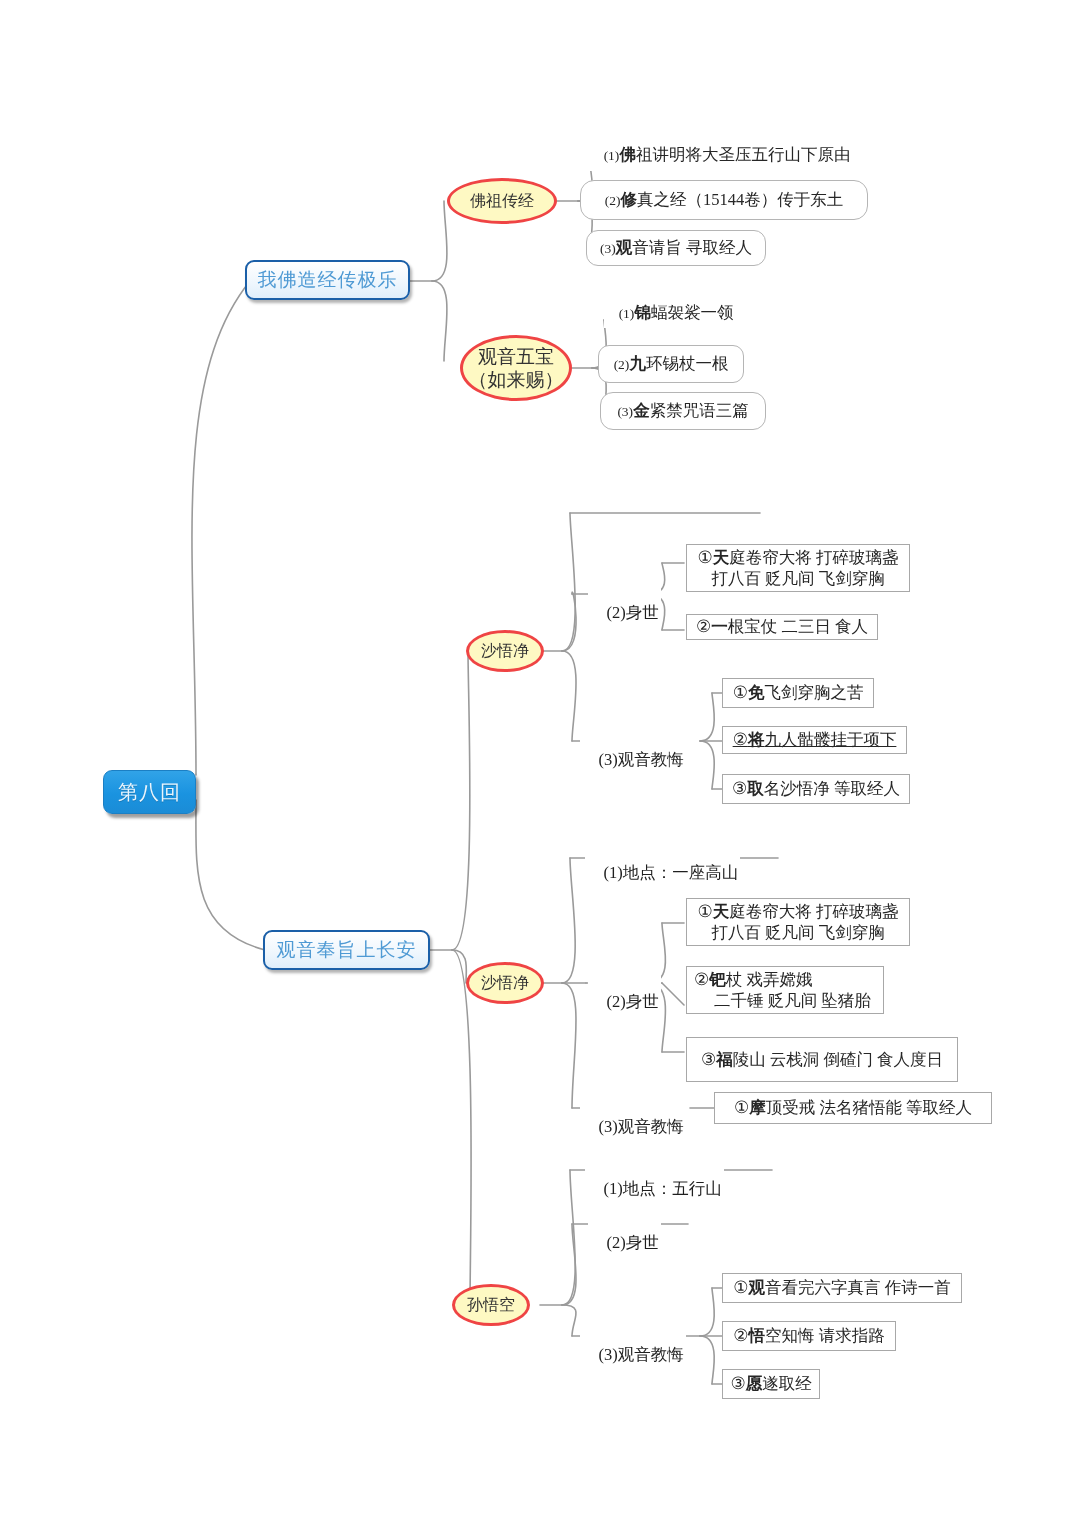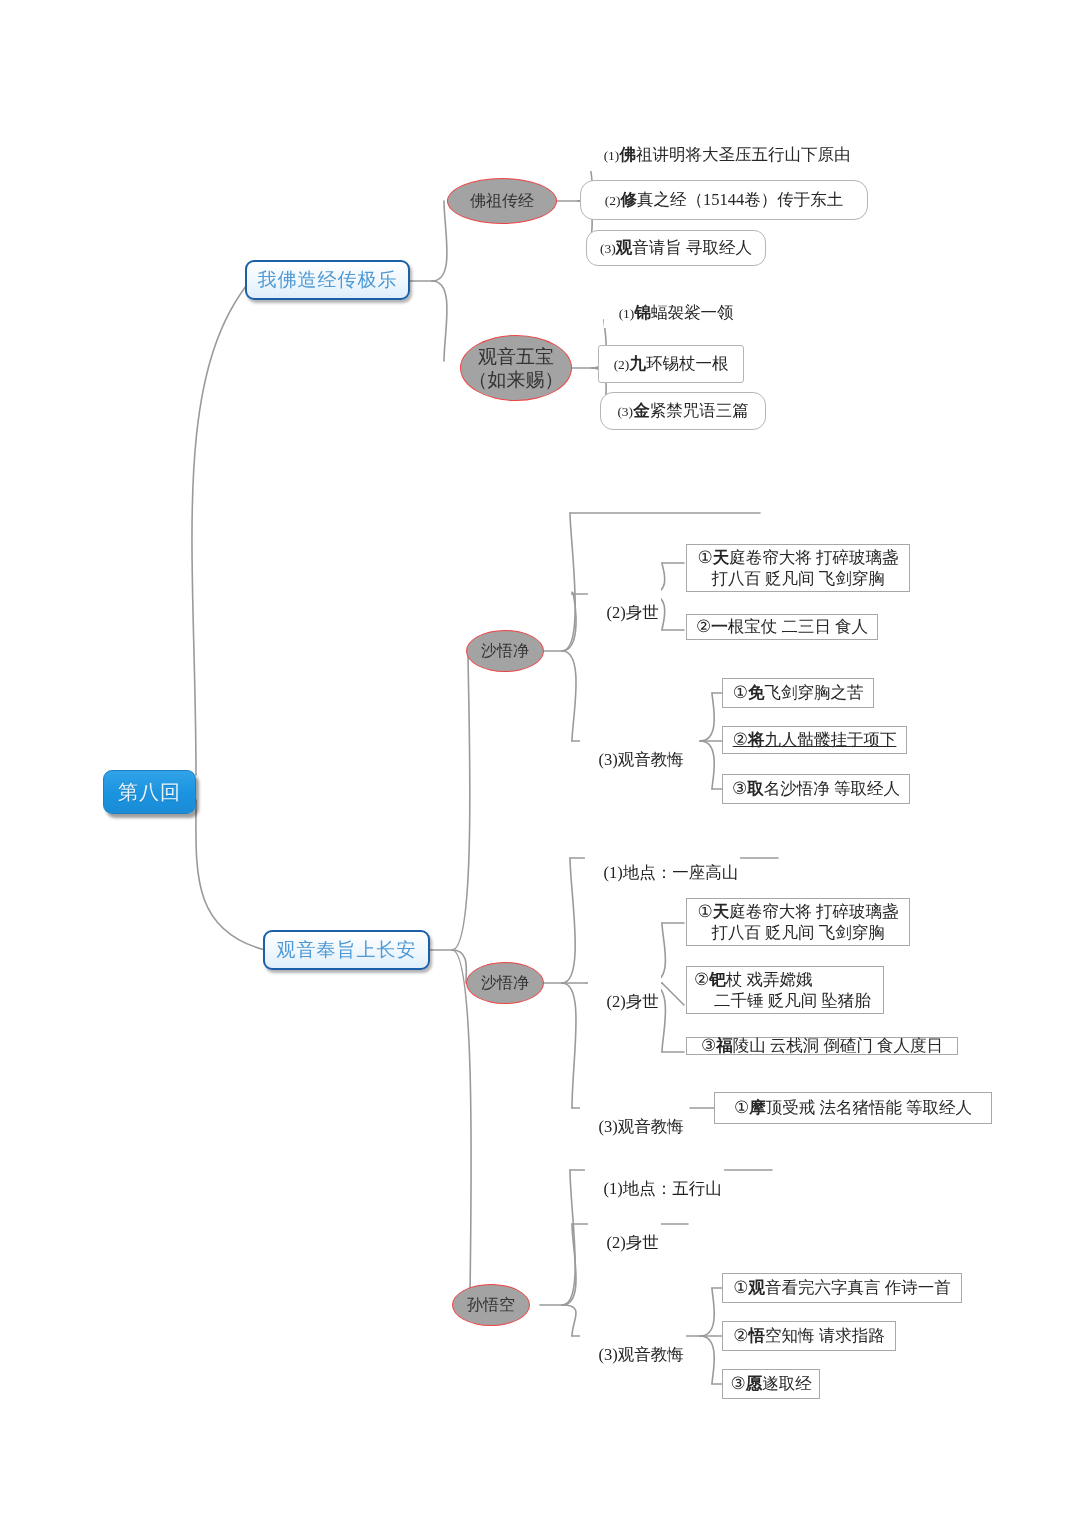--- a/index.html
+++ b/index.html
@@ -47,23 +47,23 @@
     background:linear-gradient(180deg,#ffffff 0%,#eef6fd 60%,#dfeefb 100%);
     border:2px solid #1a5fa8;
     border-radius:9px;
     color:#4f9ad4;
     font-size:19px;
     letter-spacing:1px;
     box-shadow:2px 3px 3px rgba(0,0,0,.30);
   }
   
   .ellipse{
-    border:1px solid #ef4444;
+    border:3px solid #ef4444;
     border-radius:50%;
-    background:#a3a3a3;
+    background:#fef9c3;
     color:#333333;
     font-size:16px;
     flex-direction:column;
   }
   .ellipse.two-line{ font-size:19px; line-height:1.22; }
   
   .leafbox{
     border:1px solid #a8a8a8;
     background:#ffffff;
     color:#262626;
@@ -198,21 +198,21 @@
   <div class="node leafbox" style="left:580px;top:180px;width:288px;height:40px;border-radius:14px;border-color:#b5b5b5;">
     <span><span class="num">(2)</span><span class="bold">修</span><span>真之经（15144卷）传于东土</span></span>
   </div>
   <div class="node leafbox" style="left:586px;top:230px;width:180px;height:36px;border-radius:12px;border-color:#b5b5b5;">
     <span><span class="num">(3)</span><span class="bold">观</span><span>音请旨 寻取经人</span></span>
   </div>
 
   <div class="node leafbox" style="left:604px;top:298px;width:144px;height:30px;border-color:transparent;">
     <span><span class="num">(1)</span><span class="bold">锦</span><span>蝠袈裟一领</span></span>
   </div>
-  <div class="node leafbox" style="left:598px;top:345px;width:146px;height:38px;border-radius:3px;border-color:#b5b5b5;">
+  <div class="node leafbox" style="left:598px;top:345px;width:146px;height:38px;border-radius:11px;border-color:#b5b5b5;">
     <span><span class="num">(2)</span><span class="bold">九</span><span>环锡杖一根</span></span>
   </div>
   <div class="node leafbox" style="left:600px;top:392px;width:166px;height:38px;border-radius:13px;border-color:#b5b5b5;">
     <span><span class="num">(3)</span><span class="bold">金</span><span>紧禁咒语三篇</span></span>
   </div>
 
   <div class="node branch" style="left:263px;top:930px;width:167px;height:40px;">
     <span>观音奉旨上长安</span>
   </div>
 
@@ -260,21 +260,21 @@
   </div>
 
   <div class="node leafbox" style="left:686px;top:898px;width:224px;height:48px;">
     <span><span class="circnum">①</span><span class="bold">天</span><span>庭卷帘大将 打碎玻璃盏</span></span>
     <span class="l2">打八百 贬凡间 飞剑穿胸</span>
   </div>
   <div class="node leafbox" style="left:686px;top:966px;width:198px;height:48px;align-items:flex-start;">
     <span><span class="circnum">②</span><span class="bold">钯</span><span>杖 戏弄嫦娥</span></span>
     <span class="l2" style="margin-left:20px;">二千锤 贬凡间 坠猪胎</span>
   </div>
-  <div class="node leafbox" style="left:686px;top:1037px;width:272px;height:18px;">
+  <div class="node leafbox" style="left:686px;top:1037px;width:272px;height:45px;">
     <span><span class="circnum">③</span><span class="bold">福</span><span>陵山 云栈洞 倒碴门 食人度日</span></span>
   </div>
   <div class="node leafbox" style="left:714px;top:1092px;width:278px;height:32px;">
     <span><span class="circnum">①</span><span class="bold">摩</span><span>顶受戒 法名猪悟能 等取经人</span></span>
   </div>
 
   <div class="node ellipse" style="left:452px;top:1284px;width:78px;height:42px;">
     <span>孙悟空</span>
   </div>
 

